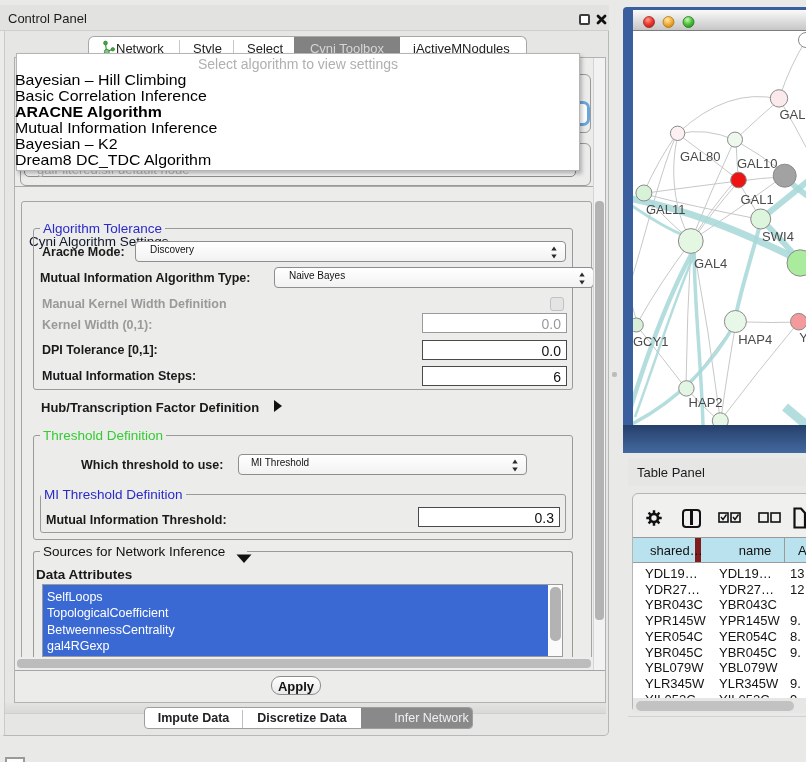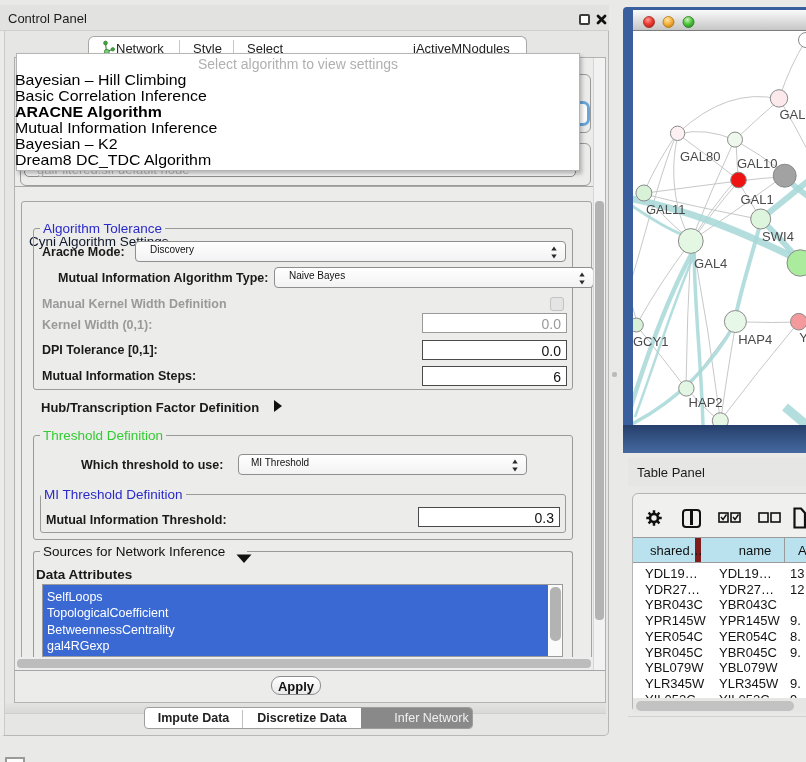--- a/index.html
+++ b/index.html
@@ -35,20 +35,23 @@
     <path d="M3.5 3.5 L4.5 11.5 M4.5 11.5 L10.5 9.5" stroke="#2e8b2e" stroke-width="1.1" fill="none"></path>
     <circle cx="3.5" cy="3" r="1.9" fill="#43a843" stroke="#2a7a2a" stroke-width="0.7"></circle>
     <circle cx="4.8" cy="11.8" r="2.5" fill="#7cc87c" stroke="#2a7a2a" stroke-width="0.7"></circle>
     <circle cx="10.8" cy="9.3" r="1.7" fill="#43a843" stroke="#2a7a2a" stroke-width="0.7"></circle>
   </svg>
   <div class="abs" style="left:27px; top:4px; font-size:13px; color:#222;">Network</div>
   <div class="abs" style="left:90px; top:3px; width:1px; height:18px; background:#c8c8c8;"></div>
   <div class="abs" style="left:104px; top:4px; font-size:13px; color:#222;">Style</div>
   <div class="abs" style="left:144px; top:3px; width:1px; height:18px; background:#c8c8c8;"></div>
   <div class="abs" style="left:158px; top:4px; font-size:13px; color:#222;">Select</div>
+  <div class="abs" style="left:205px; top:0; width:106px; height:24px; background:#828282; text-align:center;">
+    <span style="font-size:13px; color:#d6d6d6; line-height:23px;">Cyni Toolbox</span>
+  </div>
   <div class="abs" style="left:324px; top:4px; font-size:13px; color:#222;">jActiveMNodules</div>
 </div>
 
 <div class="abs" style="left:14px; top:57px; width:592px; height:646px; background:#ececeb; border:1px solid #b2b2b2;"></div>
 
 <div class="abs grp" style="left:20px; top:74px; width:571px; height:59px; border-radius:6px;"></div>
 <div class="abs" style="left:556px; top:101px; width:34px; height:25px; border:3px solid #6aa5d8; border-radius:7px; background:#fff;"></div>
 <div class="abs grp" style="left:20px; top:143px; width:571px; height:43px; border-radius:6px;"></div>
 <div class="abs" style="left:24px; top:150px; width:552px; height:27px; border:1px solid #8e8e8e; border-radius:5px; background:#f6f6f6;">
   <div class="abs" style="left:12px; top:11px; font-size:13px; color:#b9b9b9;">galFiltered.sif default node</div>
@@ -74,21 +77,21 @@
 <div class="abs grptitle" style="left:40px; top:221px; color:#2a2ac8;">Algorithm Tolerance</div>
 
 <div class="abs lbl" style="left:42px; top:245px;">Aracne Mode:</div>
 <div class="abs combo" style="left:135px; top:241px; width:431px; height:21px;">
   <div class="abs" style="left:14px; top:2px;">Discovery</div>
   <svg class="abs" style="right:8px; top:4px;" width="6" height="13" viewBox="0 0 6 13">
       <path d="M3 0.5 L5.7 4.6 L0.3 4.6 Z M3 12.5 L5.7 8.4 L0.3 8.4 Z" fill="#2a2a2a"></path>
     </svg>
 </div>
 
-<div class="abs lbl" style="left:58px; top:271px;">Mutual Information Algorithm Type:</div>
+<div class="abs lbl" style="left:40px; top:271px;">Mutual Information Algorithm Type:</div>
 <div class="abs combo" style="left:274px; top:267px; width:320px; height:21px;">
   <div class="abs" style="left:14px; top:2px;">Naive Bayes</div>
   <svg class="abs" style="right:8px; top:4px;" width="6" height="13" viewBox="0 0 6 13">
       <path d="M3 0.5 L5.7 4.6 L0.3 4.6 Z M3 12.5 L5.7 8.4 L0.3 8.4 Z" fill="#2a2a2a"></path>
     </svg>
 </div>
 
 <div class="abs lblgray" style="left:42px; top:297px;">Manual Kernel Width Definition</div>
 <div class="abs" style="left:550px; top:297px; width:14px; height:14px; background:#e4e4e4; border:1px solid #c2c2c2; border-radius:3px;"></div>
 

